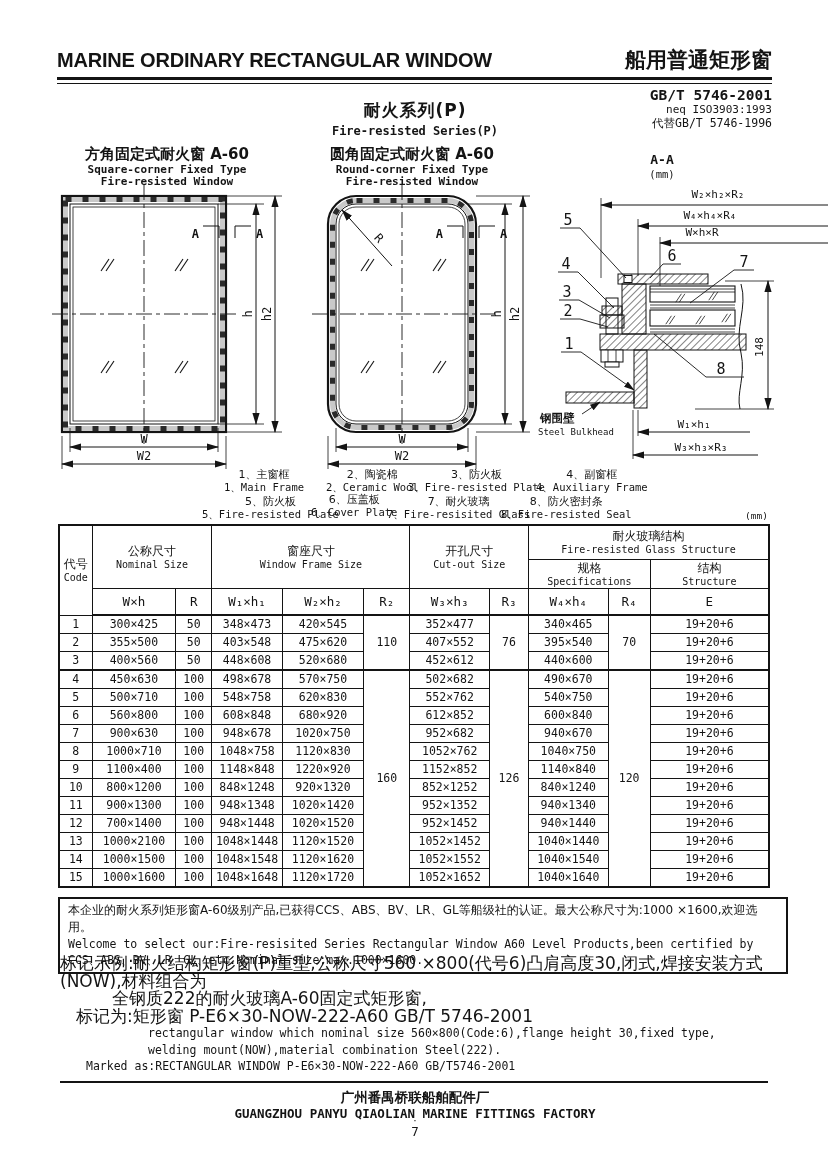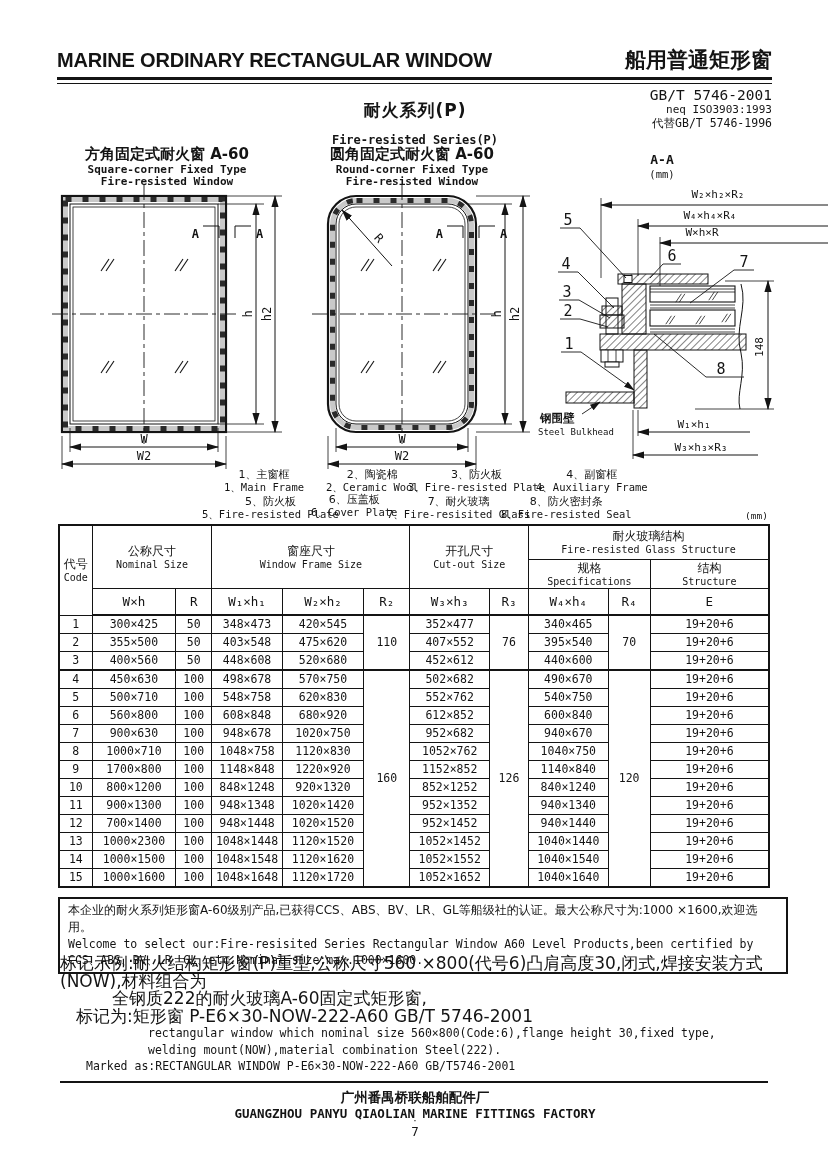--- a/index.html
+++ b/index.html
@@ -5,26 +5,26 @@
   html,body{margin:0;padding:0;background:#e8e8e8}
   .page{position:relative;width:830px;height:1175px;background:#fff;color:#141414;
         font-family:"DejaVu Sans Mono",monospace;overflow:hidden;margin:0 auto}
   
   .hdr{position:absolute;left:57px;right:58px;top:46px;display:flex;justify-content:space-between;align-items:center}
   .hdr-en{font-family:"Liberation Sans",sans-serif;font-weight:bold;font-size:20px;letter-spacing:-.2px}
   .hdr-zh{font-size:21px;font-weight:bold;font-family:"DejaVu Sans",sans-serif}
   .rule1{position:absolute;left:57px;right:58px;top:77px;height:3px;background:#141414}
   .rule2{position:absolute;left:57px;right:58px;top:83px;height:1px;background:#141414}
   .stds{position:absolute;right:58px;top:87px;text-align:right}
-  .stds-l1{font-size:14.5px;font-weight:normal;line-height:16px}
+  .stds-l1{font-size:14.5px;font-weight:bold;line-height:16px}
   .stds-l2{font-size:11px;line-height:13px}
   .stds-l3{font-size:11.5px;line-height:14px}
   .series{position:absolute;left:0;right:0;top:99px;text-align:center}
   .series-zh{font-size:17px;font-weight:bold;font-family:"DejaVu Sans",sans-serif;letter-spacing:1px}
-  .series-en{font-size:12px;font-weight:bold;margin-top:11px}
+  .series-en{font-size:12px;font-weight:bold;margin-top:2px}
   
   svg{position:absolute;font-family:"DejaVu Sans Mono",monospace}
   svg text{fill:#141414}
   .t-zh{font-size:15px;font-weight:bold;font-family:"DejaVu Sans",sans-serif}
   .t-en{font-size:11px;font-weight:bold}
   .dim{stroke:#141414;stroke-width:1;fill:none}
   .ext{stroke:#141414;stroke-width:.8;fill:none}
   .cl{stroke:#141414;stroke-width:.9;fill:none;stroke-dasharray:16 4 4 4}
   .thin{stroke:#141414;stroke-width:1;fill:none}
   .thk{stroke:#141414;stroke-width:2.2;fill:none}
@@ -450,21 +450,21 @@
         <td>1000×710</td>
         <td class="b2">100</td>
         <td>1048×758</td>
         <td>1120×830</td>
         <td>1052×762</td>
         <td>1040×750</td>
         <td>19+20+6</td>
       </tr>
       <tr>
         <td class="b2">9</td>
-        <td>1700×800</td>
+        <td>1100×400</td>
         <td class="b2">100</td>
         <td>1148×848</td>
         <td>1220×920</td>
         <td>1152×852</td>
         <td>1140×840</td>
         <td>19+20+6</td>
       </tr>
       <tr>
         <td class="b2">10</td>
         <td>800×1200</td>
@@ -490,21 +490,21 @@
         <td>700×1400</td>
         <td class="b2">100</td>
         <td>948×1448</td>
         <td>1020×1520</td>
         <td>952×1452</td>
         <td>940×1440</td>
         <td>19+20+6</td>
       </tr>
       <tr>
         <td class="b2">13</td>
-        <td>1000×2300</td>
+        <td>1000×2100</td>
         <td class="b2">100</td>
         <td>1048×1448</td>
         <td>1120×1520</td>
         <td>1052×1452</td>
         <td>1040×1440</td>
         <td>19+20+6</td>
       </tr>
       <tr>
         <td class="b2">14</td>
         <td>1000×1500</td>

